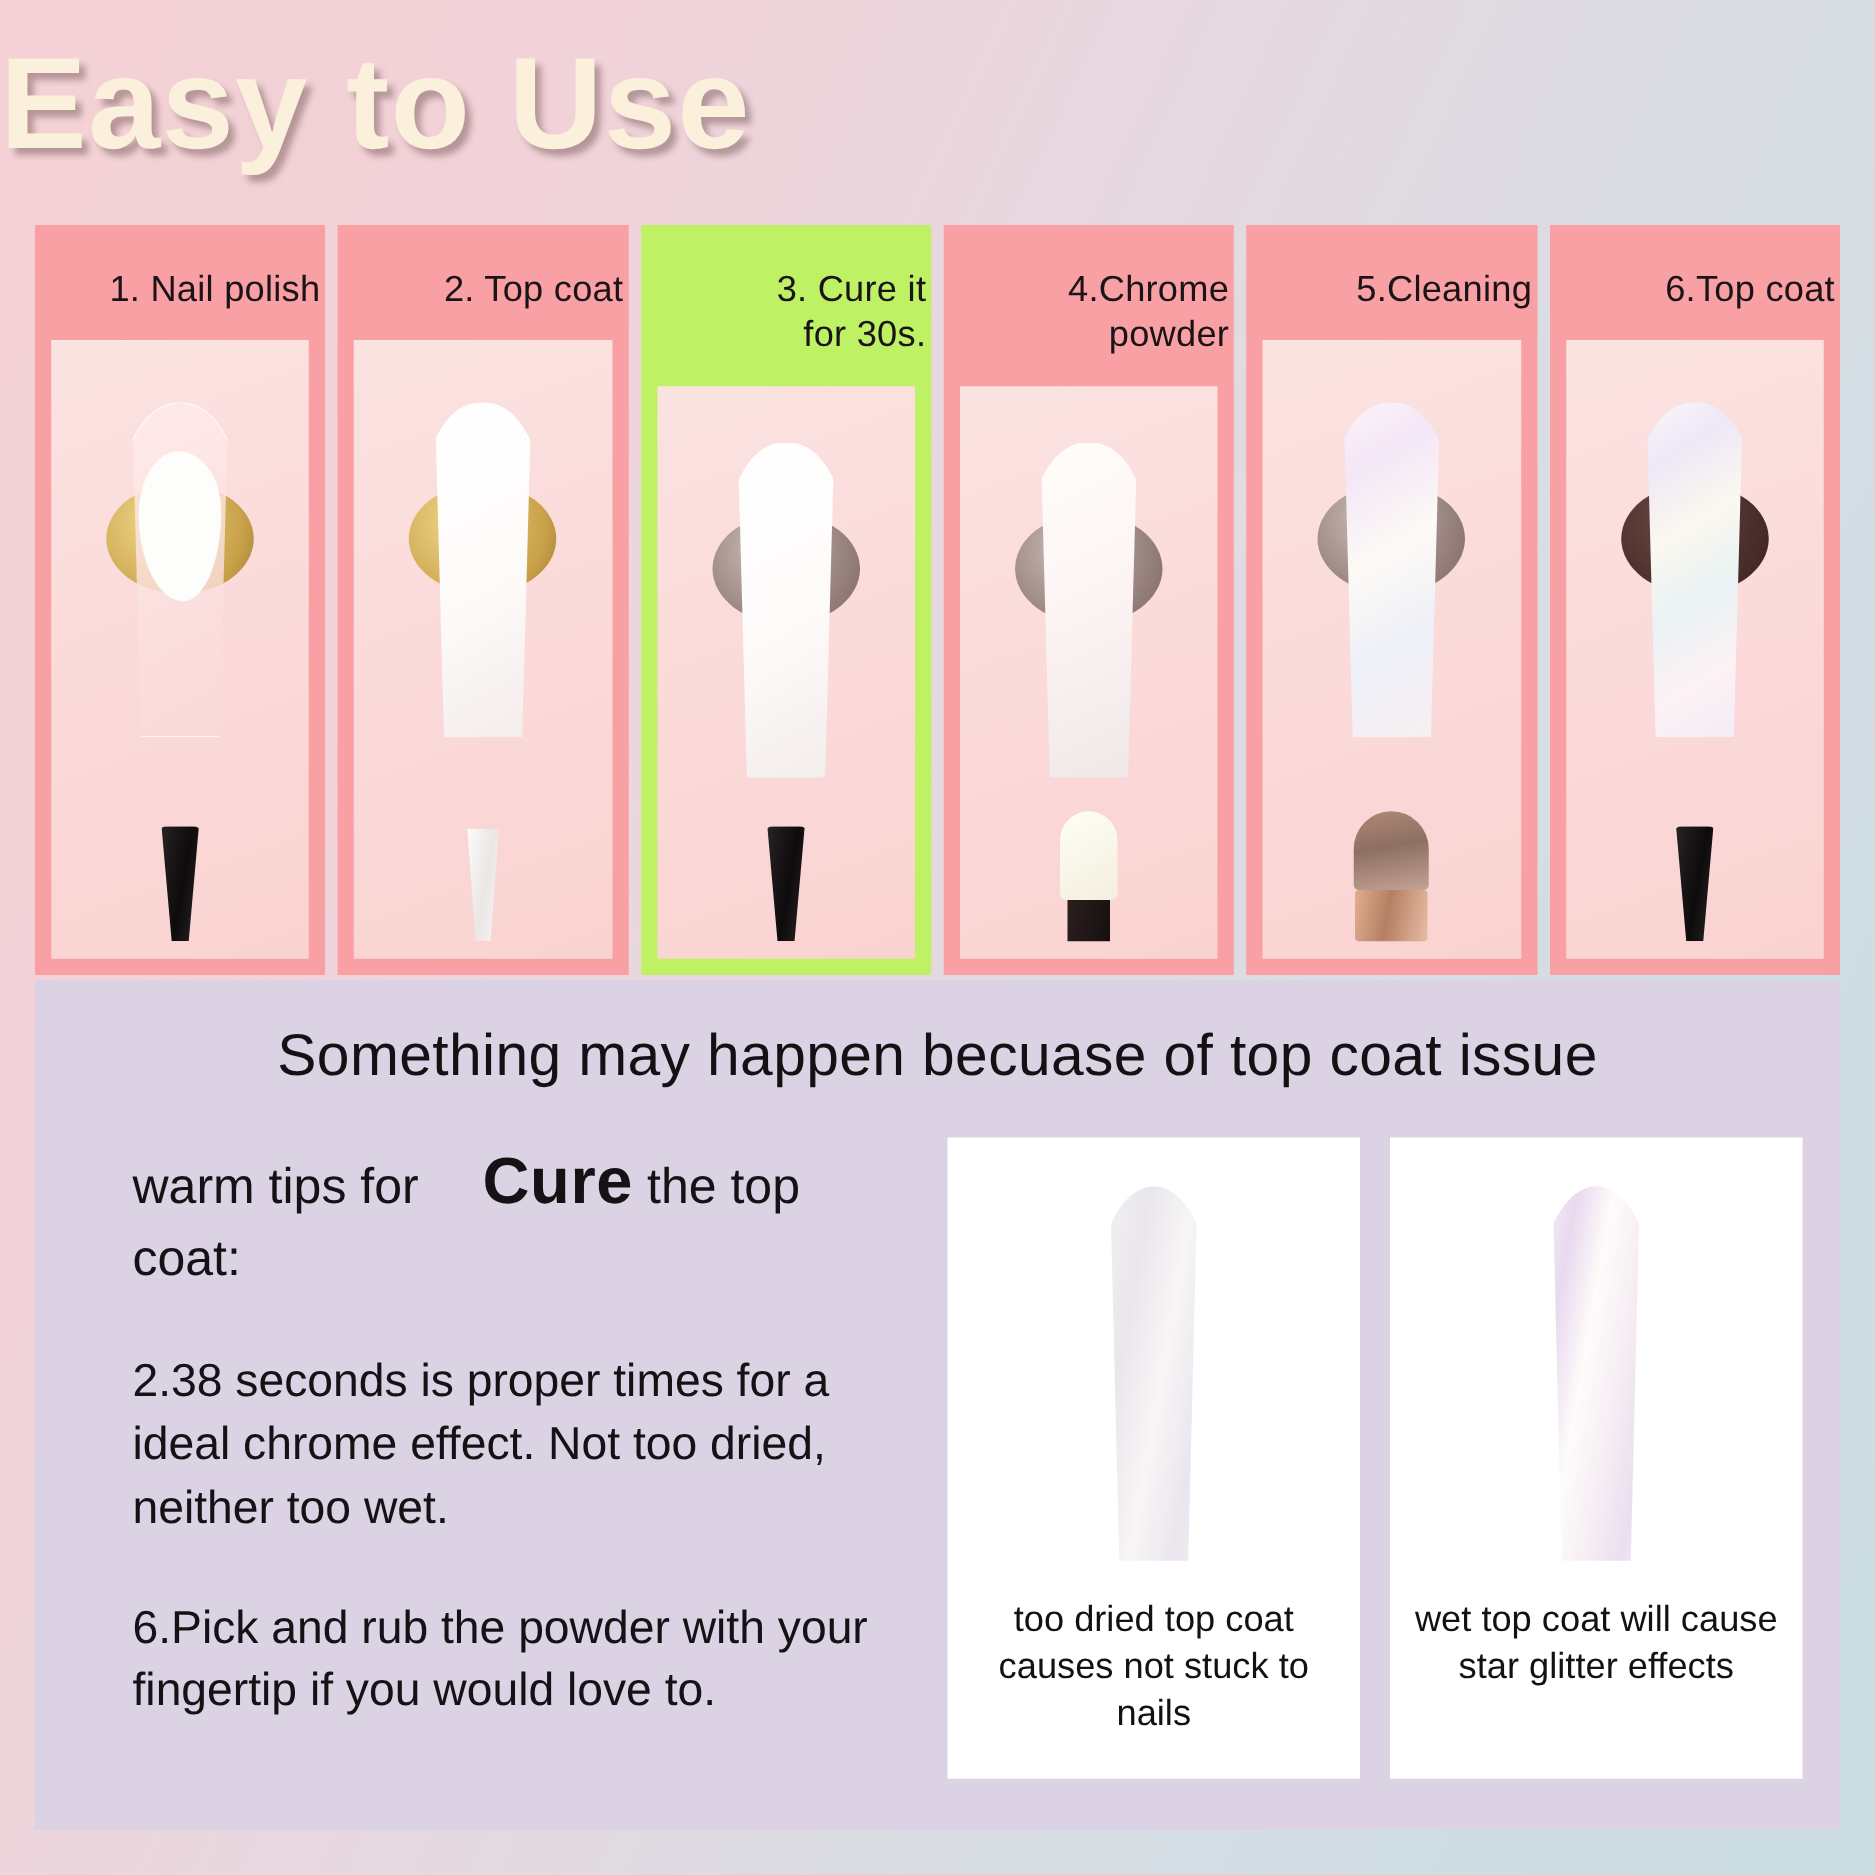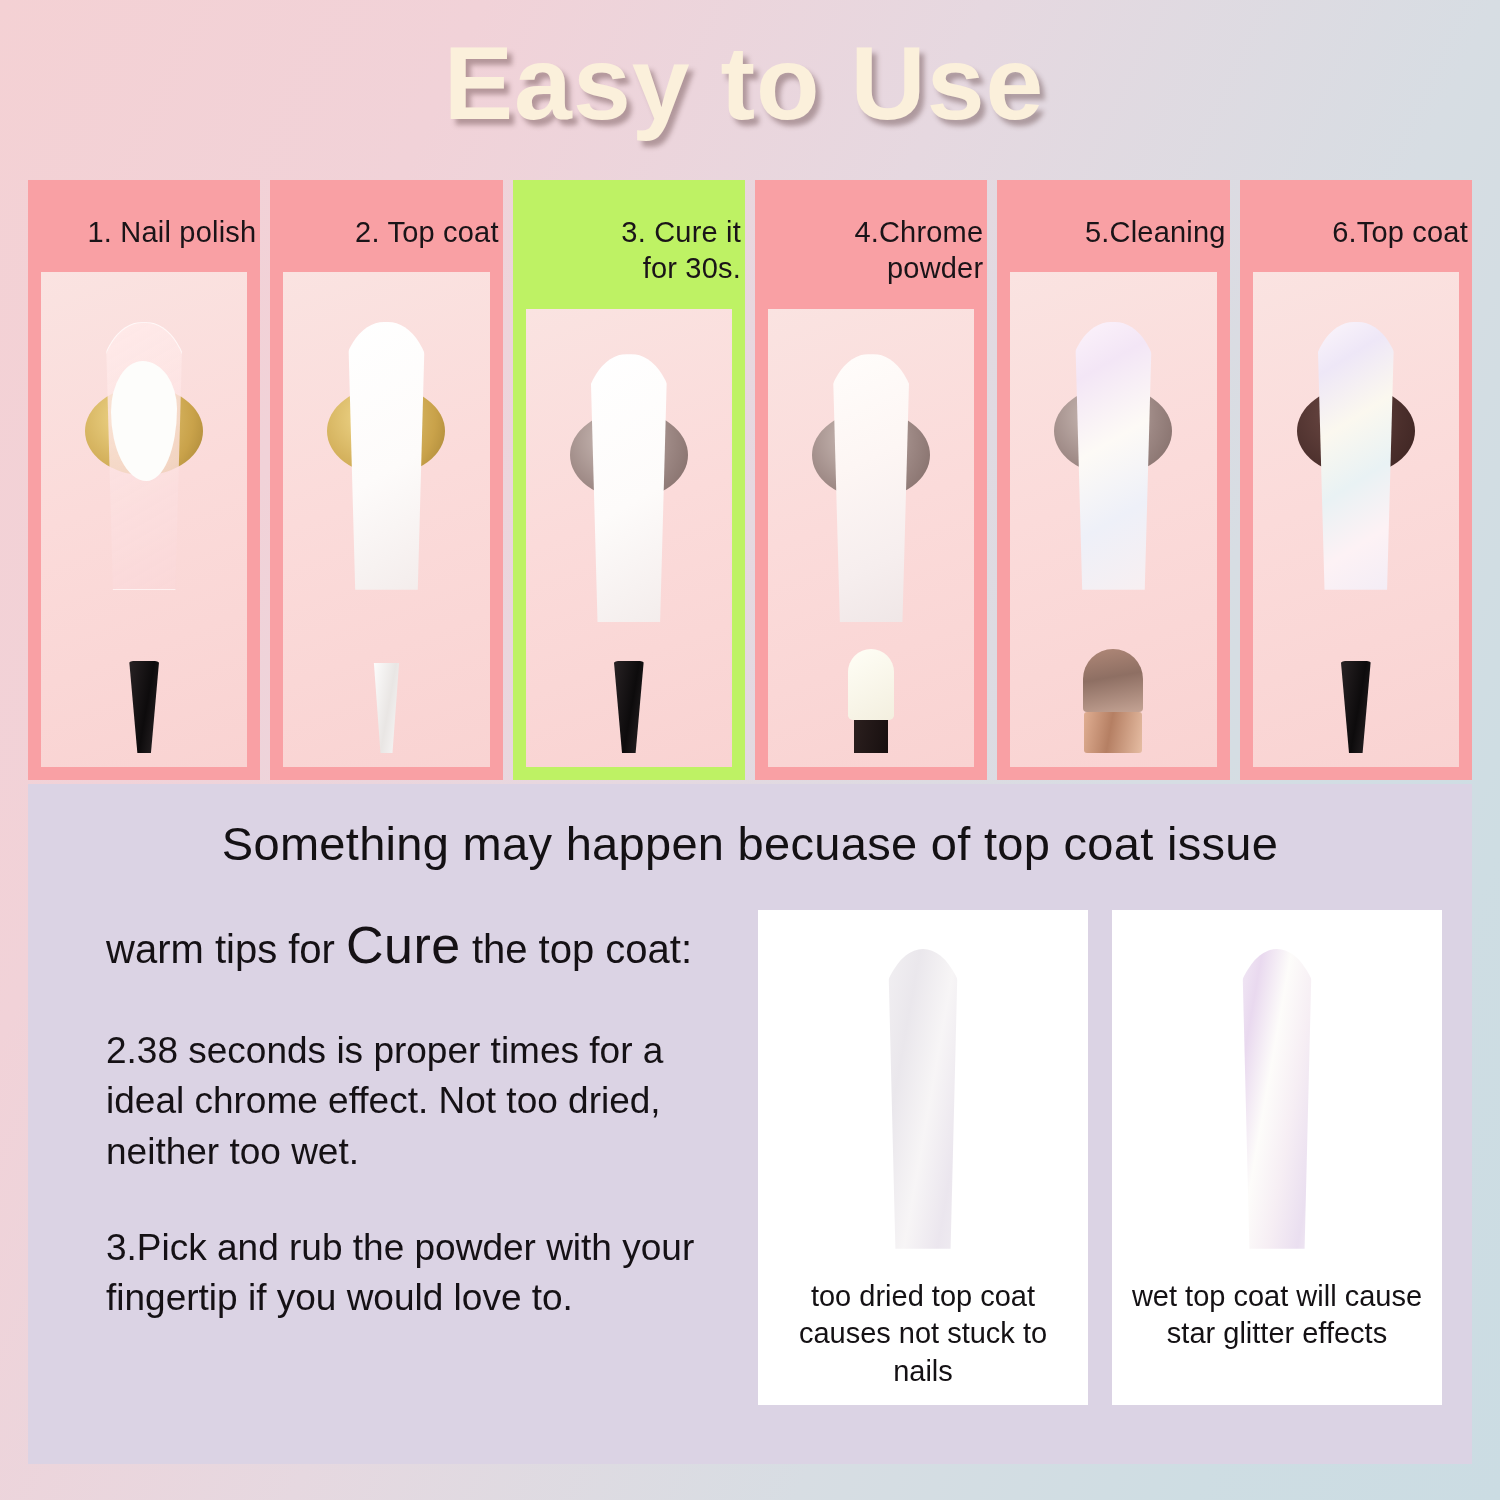--- a/index.html
+++ b/index.html
@@ -15,21 +15,21 @@
         #e6d8e0 45%,
         #d7dde3 68%,
         #cedde3 86%,
         #cbdce3 100%);
     position:relative;
   }
 
   
   .title-wrap {
     width:1488px; height:165px;
-    display:flex; align-items:center; justify-content:center;
+    display:flex; align-items:center; justify-content:flex-start;
   }
   .title {
     font-size:104px;
     font-weight:700;
     letter-spacing:1px;
     color:#fbf0db;
     text-shadow:5px 6px 5px rgba(90,60,60,0.40);
     line-height:1;
   }
 
@@ -173,21 +173,21 @@
   }
 
   .tips { width:700px; padding-left:48px; }
 
   .tip-lead {
     font-size:40px;
     color:#151115;
     line-height:1.35;
     margin-bottom:46px;
   }
-  .tip-lead b { font-size:52px; font-weight:400; letter-spacing:0.5px; }
+  .tip-lead b { font-size:52px; font-weight:700; letter-spacing:0.5px;margin-left:40px; }
 
   .tip {
     font-size:37px;
     color:#151115;
     line-height:1.36;
     margin-bottom:46px;
   }
 
   .compare { display:flex; gap:24px; padding-top:0; }
 
@@ -300,21 +300,21 @@
 
   <div class="bottom-heading">Something  may happen becuase of top coat issue</div>
 
   <div class="bottom-body">
 
     <div class="tips">
       <div class="tip-lead">
         <span>warm tips for </span><b>Cure</b><span> the top coat:</span>
       </div>
       <div class="tip">2.38 seconds is proper times for a ideal chrome effect. Not too dried, neither too wet.</div>
-      <div class="tip">3.Pick and rub the powder with your fingertip if you would love to.</div>
+      <div class="tip">6.Pick and rub the powder with your fingertip if you would love to.</div>
     </div>
 
     <div class="compare">
 
       <div class="card">
         <div class="card-nail-wrap">
           <div class="card-nail dried"></div>
         </div>
         <div class="card-caption">too dried top coat causes not stuck to nails</div>
       </div>

